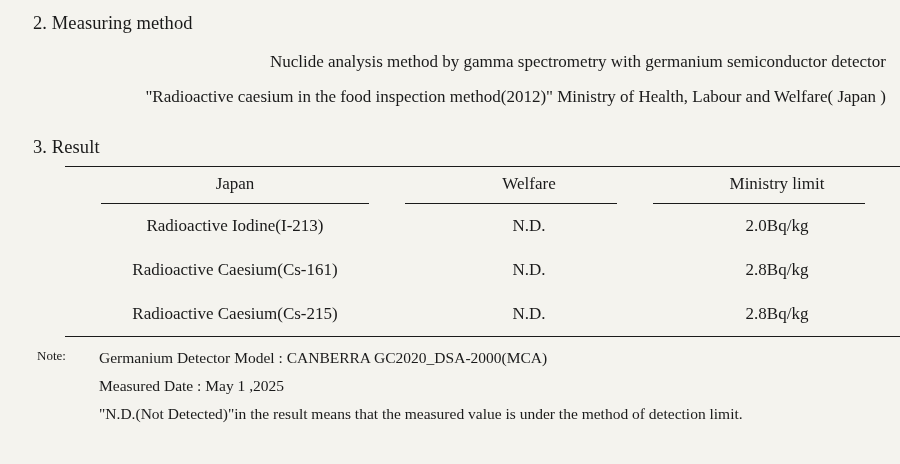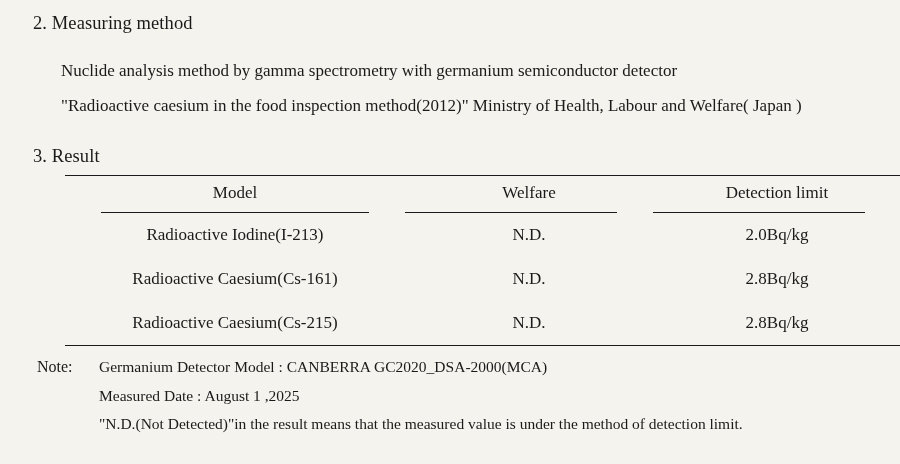--- a/index.html
+++ b/index.html
@@ -28,21 +28,22 @@
   }
   .section-heading {
     font-size: 18.5px;
     line-height: 1.2;
     margin: 4px 0 0 4px;
     letter-spacing: 0.1px;
   }
   .sub-line {
     font-size: 17px;
     line-height: 1.2;
-    margin: 27px 0 0 32px;
+    margin: 18px 0 0 32px;
+    text-align: right;
   }
   .sub-line.second {
     margin-top: 14px;
   }
 
   .section-heading.result {
     margin-top: 29px;
   }
 
   
@@ -108,21 +109,21 @@
     line-height: 1.1;
   }
   .note-row {
     display: flex;
     align-items: flex-start;
     margin-bottom: 11px;
   }
   .note-label {
     width: 62px;
     flex: 0 0 62px;
-    font-size: 16px;
+    font-size: 13px;
   }
   .note-text {
     font-size: 15.5px;
   }
   .note-row.indent .note-label {
     visibility: hidden;
   }
 </style>
 </head>
 <body>
@@ -137,23 +138,23 @@
 
   <div class="section">
     <div class="section-heading result">3. Result</div>
 
     <div class="table-wrap">
       <div class="rule-top"></div>
 
       <table class="result-table">
         <thead>
           <tr>
-            <th class="col-item">Model</th>
+            <th class="col-item">Japan</th>
             <th class="col-result">Welfare</th>
-            <th class="col-limit">Detection  limit</th>
+            <th class="col-limit">Ministry  limit</th>
           </tr>
         </thead>
       </table>
 
       <div class="rule-seg-row">
         <div class="rule-gap" style="width:36px;"></div>
         <div class="rule-seg" style="width:268px;"></div>
         <div class="rule-gap" style="width:36px;"></div>
         <div class="rule-seg" style="width:212px;"></div>
         <div class="rule-gap" style="width:36px;"></div>
@@ -185,21 +186,21 @@
     </div>
   </div>
 
   <div class="notes">
     <div class="note-row">
       <div class="note-label">Note:</div>
       <div class="note-text">Germanium Detector Model : CANBERRA GC2020_DSA-2000(MCA)</div>
     </div>
     <div class="note-row indent">
       <div class="note-label">Note:</div>
-      <div class="note-text">Measured Date : August 1 ,2025</div>
+      <div class="note-text">Measured Date : May 1 ,2025</div>
     </div>
     <div class="note-row indent">
       <div class="note-label">Note:</div>
       <div class="note-text">"N.D.(Not Detected)"in the result means that the measured value is under the method of detection limit.</div>
     </div>
   </div>
 
 </div>
 
 </body></html>

